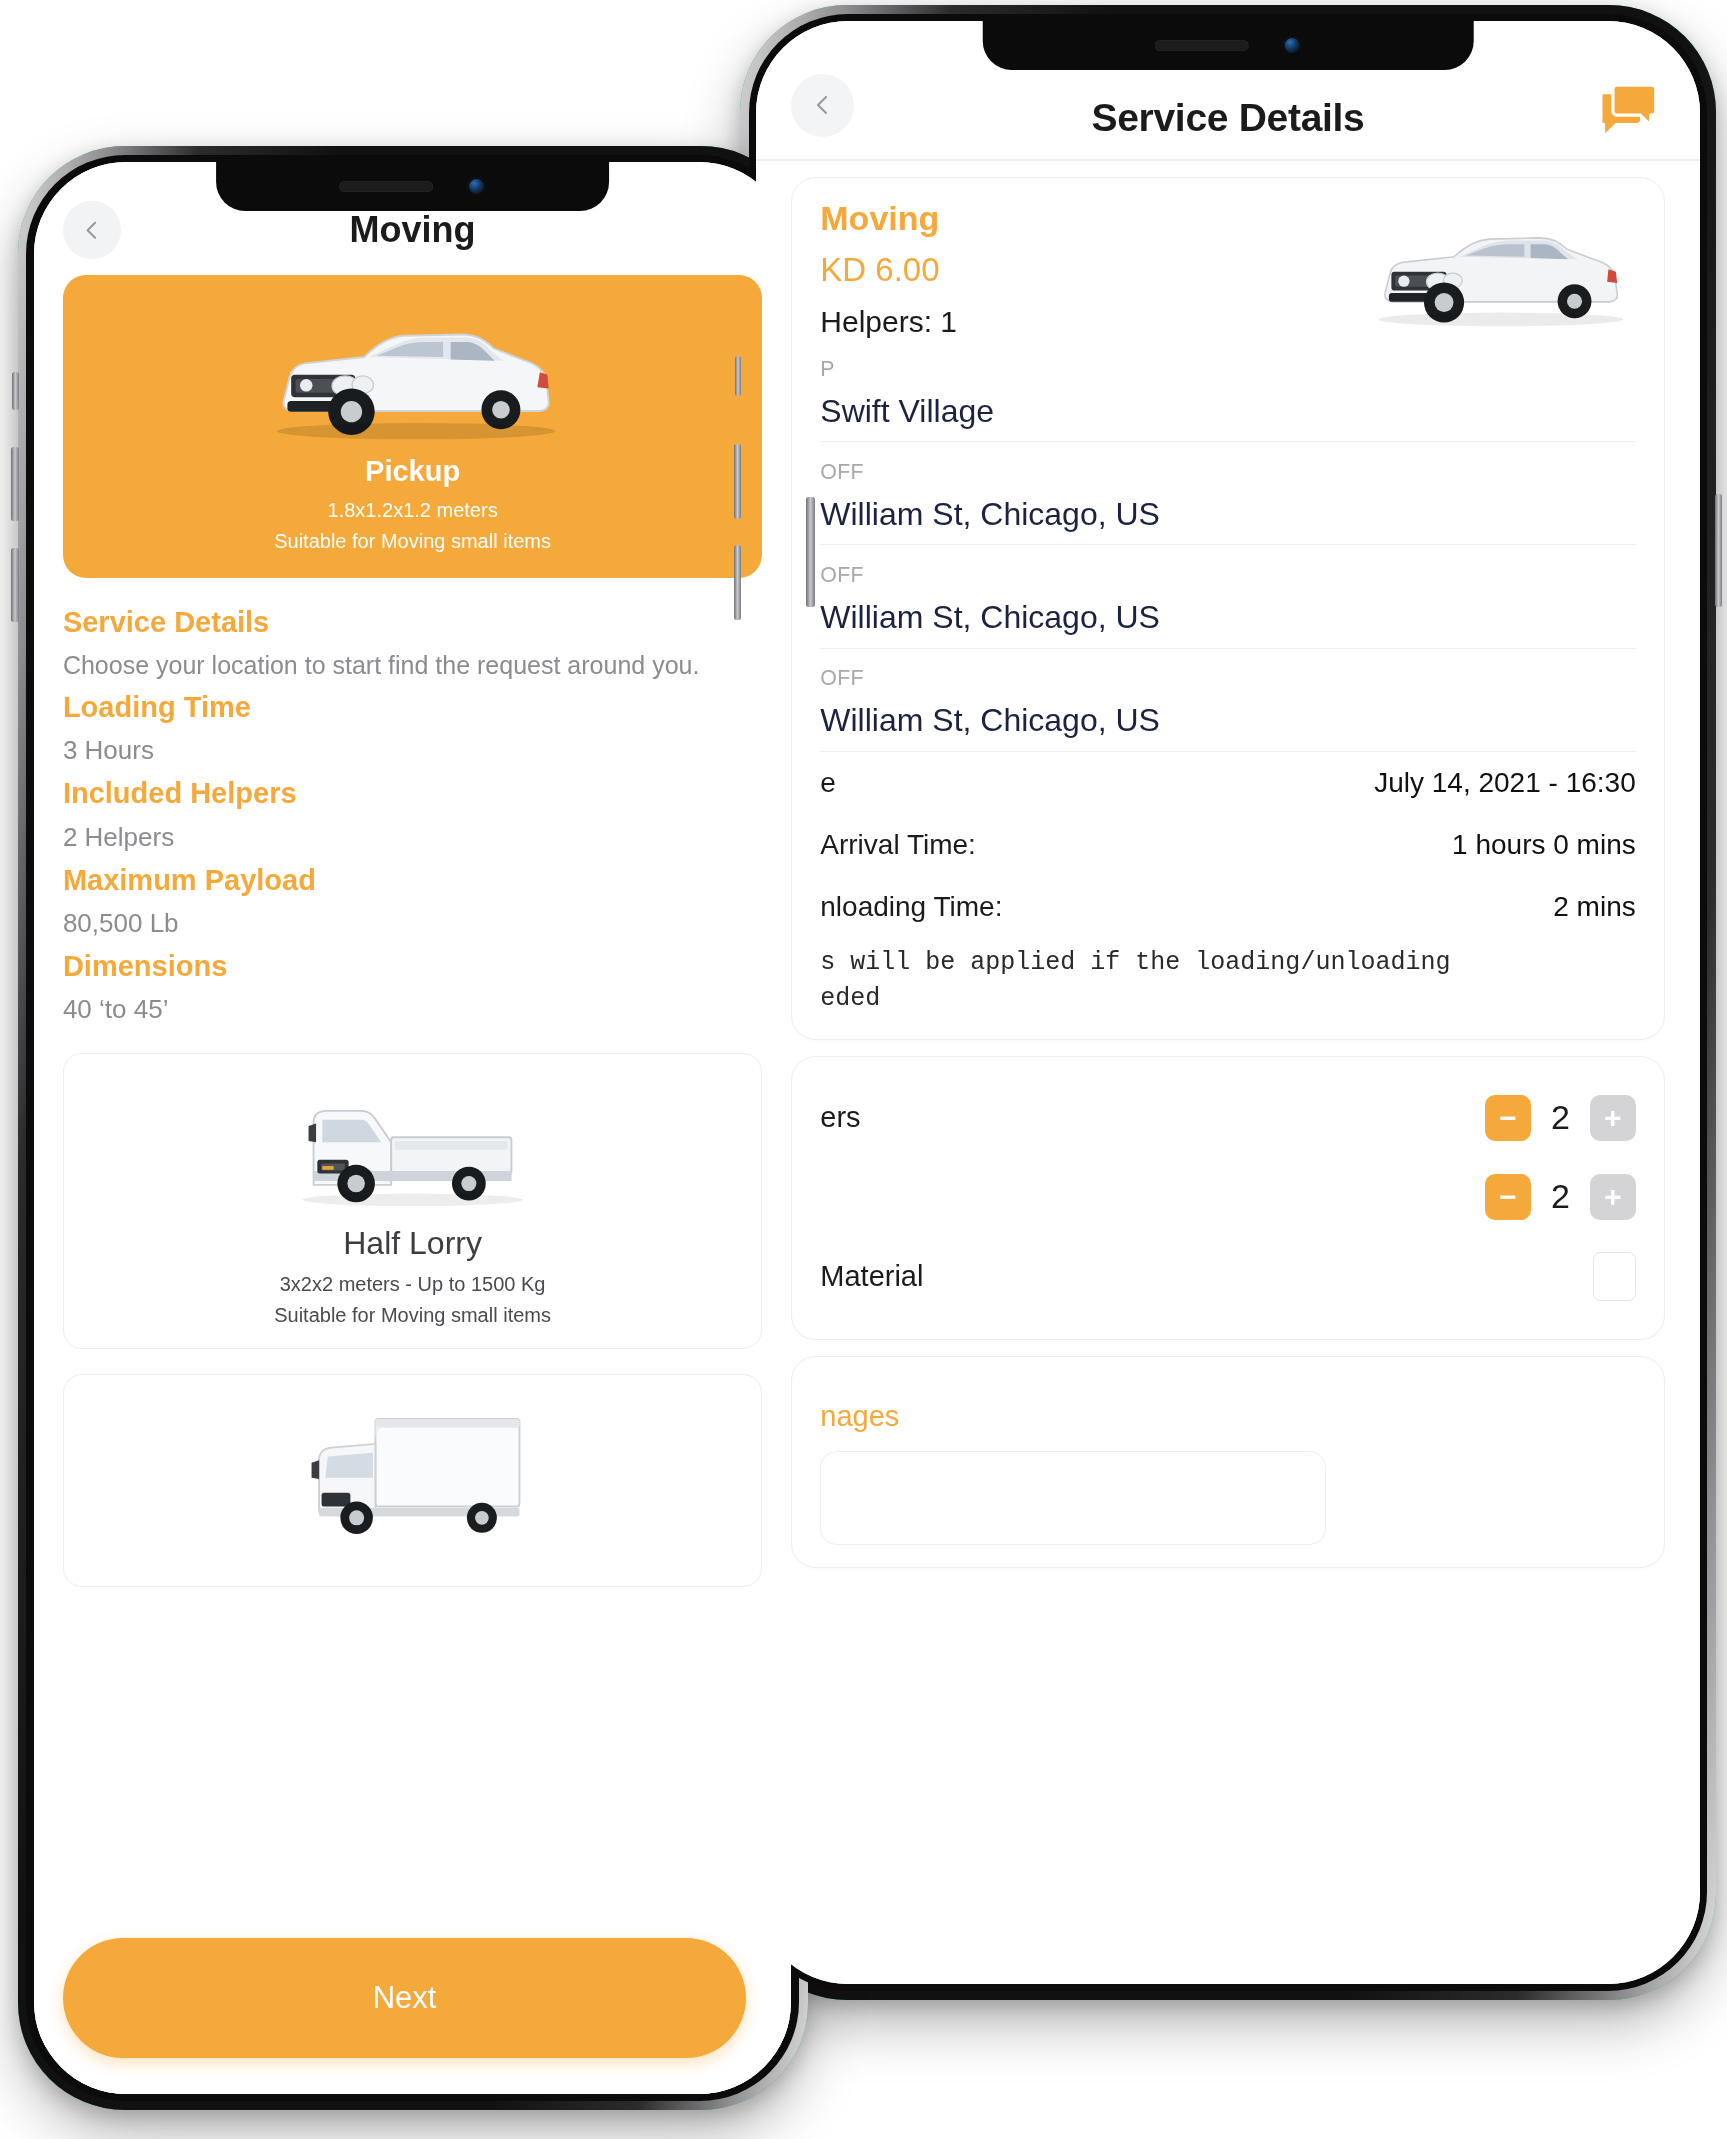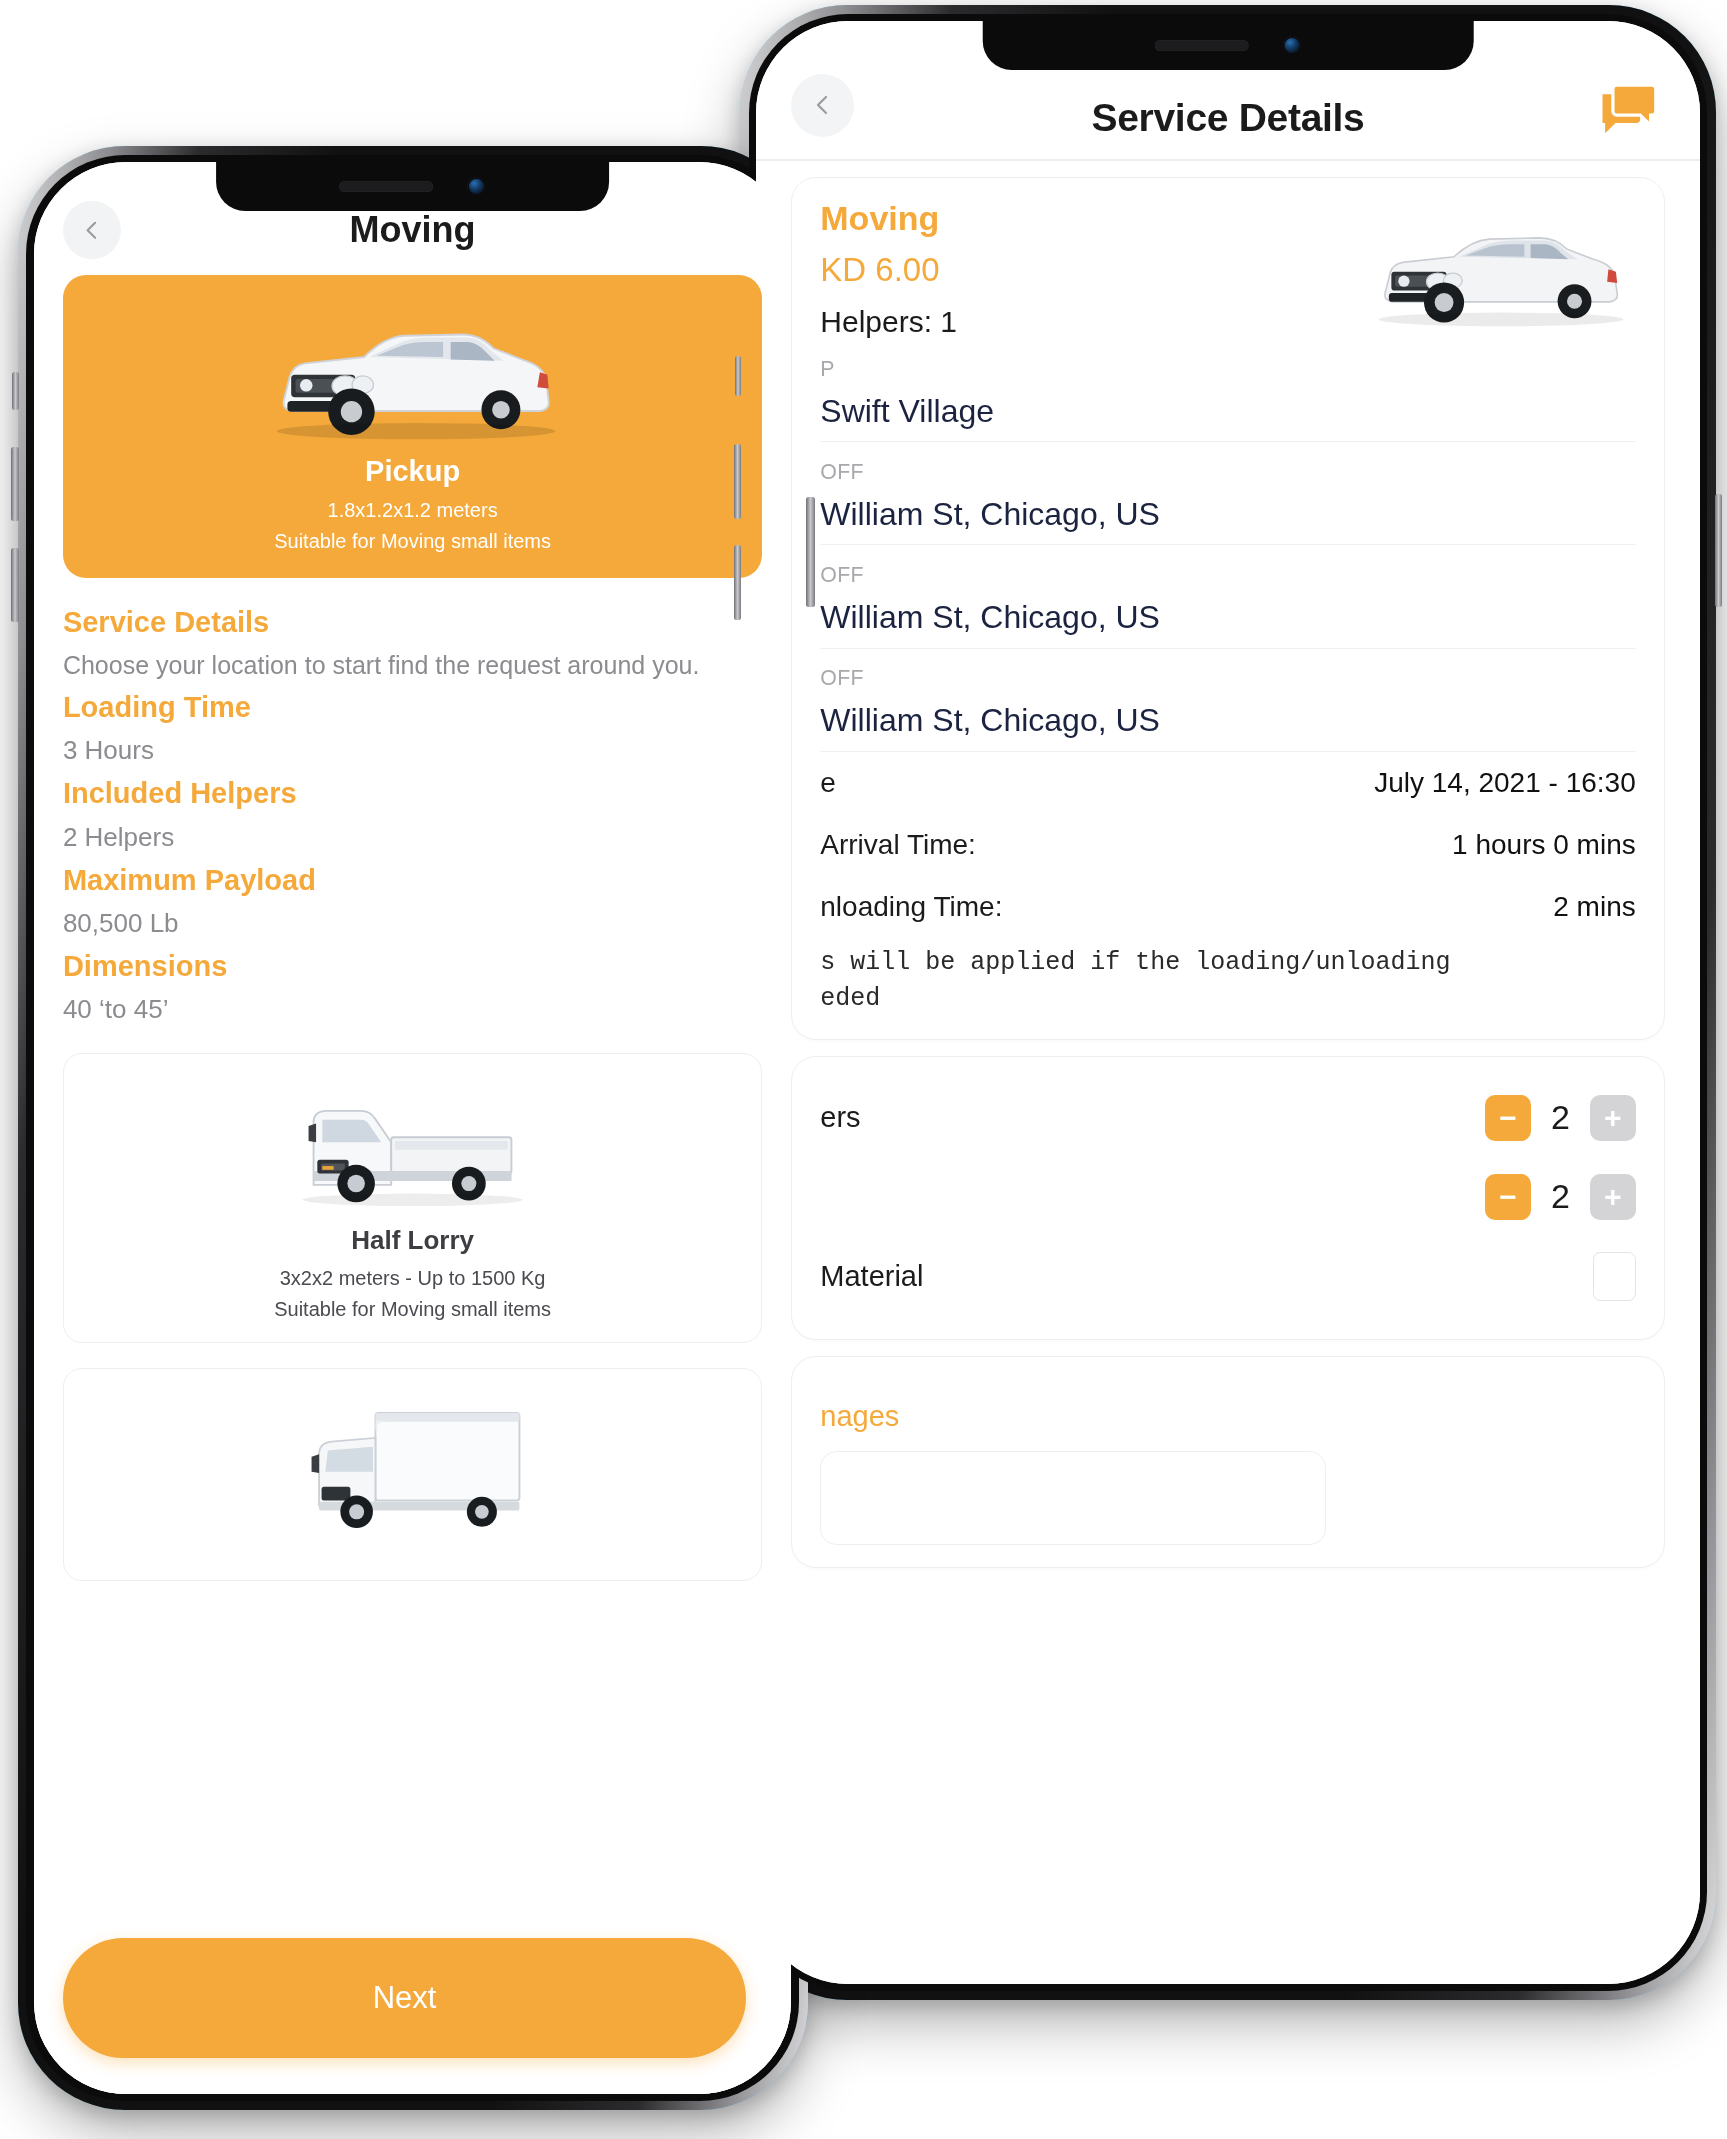--- a/index.html
+++ b/index.html
@@ -8,21 +8,21 @@
     background: #ffffff;
     font-family: "Liberation Sans", sans-serif;
     overflow: hidden;
   }
   #stage { position: relative; width: 1728px; height: 2140px; background:#fff; }
 
   
   .phone {
     position: absolute;
     border-radius: 107px;
-    background: #7dd3fc;
+    background: #22c55e;
     padding: 16.3px;
     box-shadow: 0 25px 56px rgba(0,0,0,.28), 0 6.3px 19px rgba(0,0,0,.18);
   }
   .phone .rim {
     position:absolute; inset:0; border-radius:107px;
     background: linear-gradient(100deg,#d8d8da 0%, #8e8e92 8%, #2b2b2e 16%, #111 28%, #111 72%, #2b2b2e 85%, #9a9a9e 94%, #e2e2e4 100%);
     z-index:0;
   }
   .phone .body {
     position:absolute; inset:8.8px; border-radius:99px; background:#0b0b0b; z-index:1;
@@ -142,21 +142,21 @@
   .mv-sec-text  { font-size: 25px; color:#8b8b90; margin-top: 12.5px; }
   .mv-field { margin-top: 11px; }
   .mv-field-label { font-size: 29px; font-weight:700; color:#f5a93a; }
   .mv-field-value { font-size: 26px; color:#8b8b90; margin-top: 11.3px; }
 
   .mv-card {
     margin-top: 28px; border:1.3px solid #eceef0; border-radius: 19px;
     padding: 19px 12.5px 21.3px; text-align:center; background:#fff;
   }
   .mv-card-img { width: 263px; height: 138px; margin: 3.8px auto 10px; display:block; }
-  .mv-card-name { font-size: 26px; font-weight:700; color:#3d3d42; }
+  .mv-card-name { font-size: 32px; font-weight:400; color:#3d3d42; }
   .mv-card-dim  { font-size: 20px; color:#4a4a50; margin-top: 11.3px;}
   .mv-card-sub  { font-size: 20px; color:#4a4a50; margin-top: 7.5px;}
 
   .mv-card-partial { margin-top: 25px; border:1.3px solid #eceef0; border-radius:19px; height: 213px; overflow:hidden; position:relative; background:#fff;}
   .mv-card-partial img, .mv-card-partial svg { position:absolute; left:50%; transform:translateX(-50%); top: 25px; width: 263px; height: 163px;}
 
   .mv-next-wrap {
     position:absolute; left: 29px; right: 45px; bottom: 36px; z-index: 30;
   }
   .mv-next {

